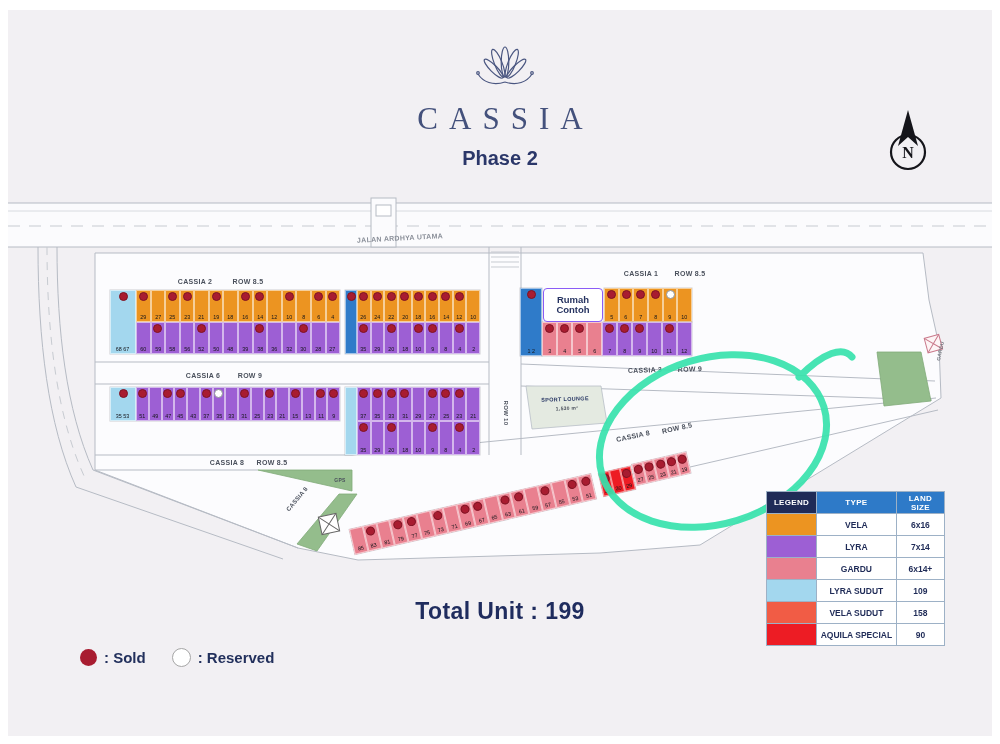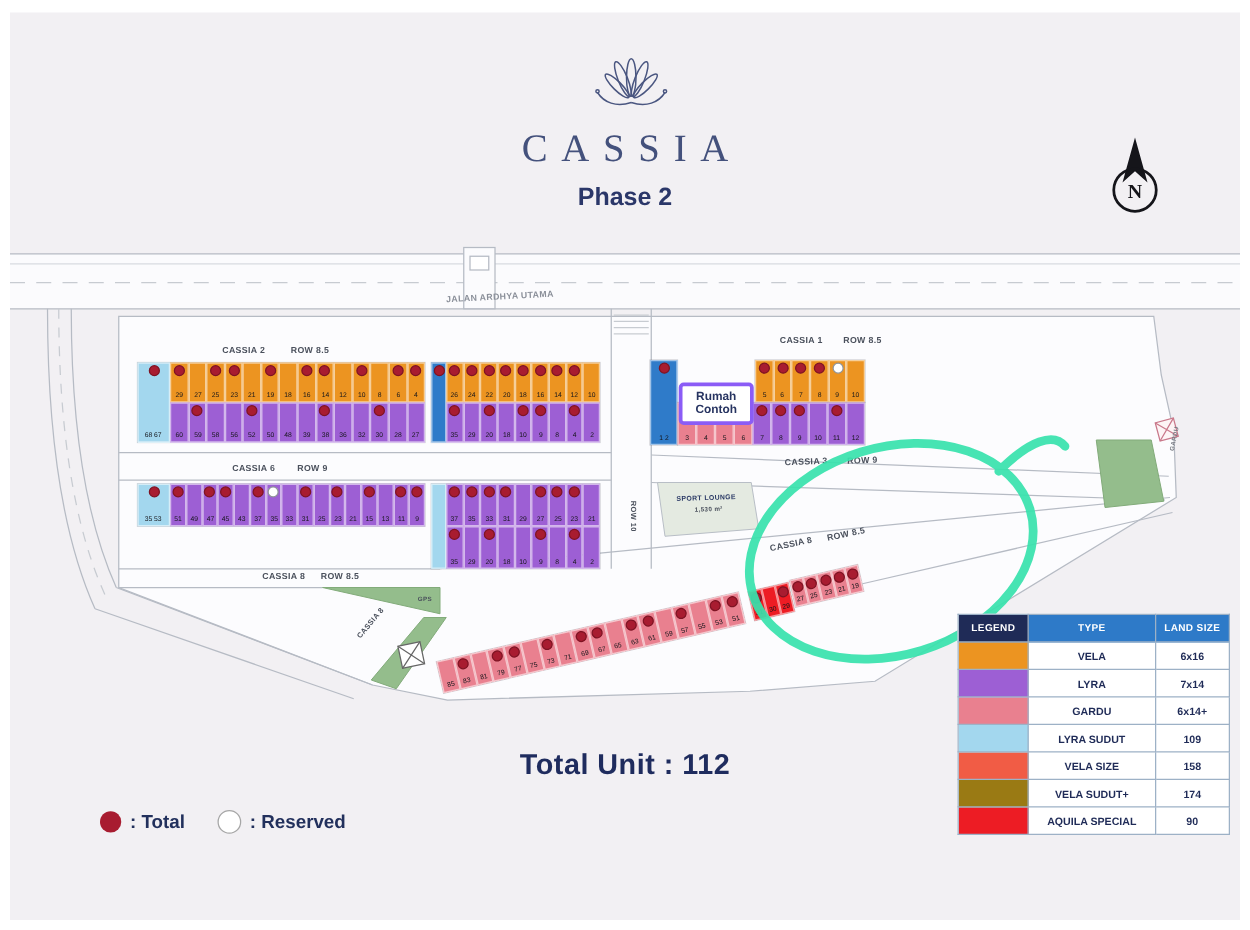--- a/index.html
+++ b/index.html
@@ -27,36 +27,36 @@
   .unit{position:relative;flex:1;display:flex;flex-direction:column;align-items:center;
         justify-content:flex-start;padding:1px 0;box-sizing:border-box;
         border:0.5px solid rgba(255,255,255,.55);}
   .corner{flex:0 0 auto;}
   .dot{width:7px;height:7px;border-radius:50%;flex:0 0 auto;}
   .dot.sold{background:#a81c30;border:1px solid #7e1323;}
   .dot.reserved{background:#ffffff;border:1px solid #8f9399;}
   .n{font-size:6px;line-height:1;color:#15151a;margin-top:auto;transform:scale(.9);}
   .mlabel{position:absolute;white-space:nowrap;color:#4a505c;font-weight:600;
           letter-spacing:.3px;z-index:3;}
-  .rumah{position:absolute;left:543px;top:306px;width:60px;height:34px;background:#ffffff;
-         border:3px solid #8b5cf6;border-radius:4px;z-index:3;display:flex;align-items:center;
+  .rumah{position:absolute;left:543px;top:288px;width:60px;height:34px;background:#ffffff;
+         border:1px solid #8b5cf6;border-radius:4px;z-index:3;display:flex;align-items:center;
          justify-content:center;text-align:center;font-size:9.5px;font-weight:800;
          color:#273461;line-height:1.05;box-sizing:border-box;padding:4px;}
 
   
   .total{position:absolute;left:0;right:0;top:598px;text-align:center;z-index:4;
          font-size:23px;font-weight:800;color:#1f2c5e;letter-spacing:.4px;}
   .statusleg{position:absolute;left:80px;top:648px;display:flex;gap:26px;z-index:4;}
   .statusleg .item{display:flex;align-items:center;gap:7px;font-size:15px;font-weight:700;color:#22305c;}
   .bigdot{width:17px;height:17px;border-radius:50%;}
   .bigdot.sold{background:#a81c30;}
   .bigdot.reserved{background:#ffffff;border:1.5px solid #a6a6a6;}
 
   
-  .legendtbl{position:absolute;left:766px;top:491px;width:218px;z-index:6;
+  .legendtbl{position:absolute;left:766px;top:491px;width:179px;z-index:6;
              border-collapse:collapse;background:#ffffff;}
   .legendtbl th,.legendtbl td{border:1px solid #9db1c6;height:21px;text-align:center;
              font-size:8.5px;font-weight:700;color:#1f2b57;padding:0 2px;}
   .legendtbl th{font-size:8px;letter-spacing:.3px;}
   .th-legend{background:#1f2b57;color:#ffffff !important;width:50px;}
   .th-blue{background:#2e7ac8;color:#ffffff !important;margin-left:11px;}
   .th-type{width:94px;}
   .th-land{width:53px;}
 </style>
 </head>
@@ -668,26 +668,26 @@
   </svg>
   <div class="brand">CASSIA</div>
   <div class="phase">Phase 2</div>
 
   <svg class="compass" width="48" height="68" viewBox="0 0 48 68">
     <polygon points="24,4 14,40 24,31 34,40" fill="#15151a"></polygon>
     <circle cx="24" cy="46" r="17" fill="none" stroke="#15151a" stroke-width="2.2"></circle>
     <text x="24" y="52" text-anchor="middle" font-size="16" font-weight="bold" fill="#15151a" font-family="Liberation Serif, serif">N</text>
   </svg>
 
-  <div class="total">Total Unit : 112</div>
+  <div class="total">Total Unit : 199</div>
 
   <div class="statusleg">
     <div class="item">
       <span class="bigdot sold"></span>
-      <span>: Total</span>
+      <span>: Sold</span>
     </div>
     <div class="item">
       <span class="bigdot reserved"></span>
       <span>: Reserved</span>
     </div>
   </div>
 
   <table class="legendtbl">
     <thead>
       <tr>
@@ -712,27 +712,22 @@
           <td>GARDU</td>
           <td>6x14+</td>
         </tr>
         <tr>
           <td style="background: rgb(163, 215, 238);"></td>
           <td>LYRA SUDUT</td>
           <td>109</td>
         </tr>
         <tr>
           <td style="background: rgb(241, 92, 69);"></td>
-          <td>VELA SIZE</td>
+          <td>VELA SUDUT</td>
           <td>158</td>
-        </tr>
-        <tr>
-          <td style="background: rgb(154, 122, 20);"></td>
-          <td>VELA SUDUT+</td>
-          <td>174</td>
         </tr>
         <tr>
           <td style="background: rgb(237, 28, 36);"></td>
           <td>AQUILA SPECIAL</td>
           <td>90</td>
         </tr>
       </tbody>
   </table>
 
 </div>

